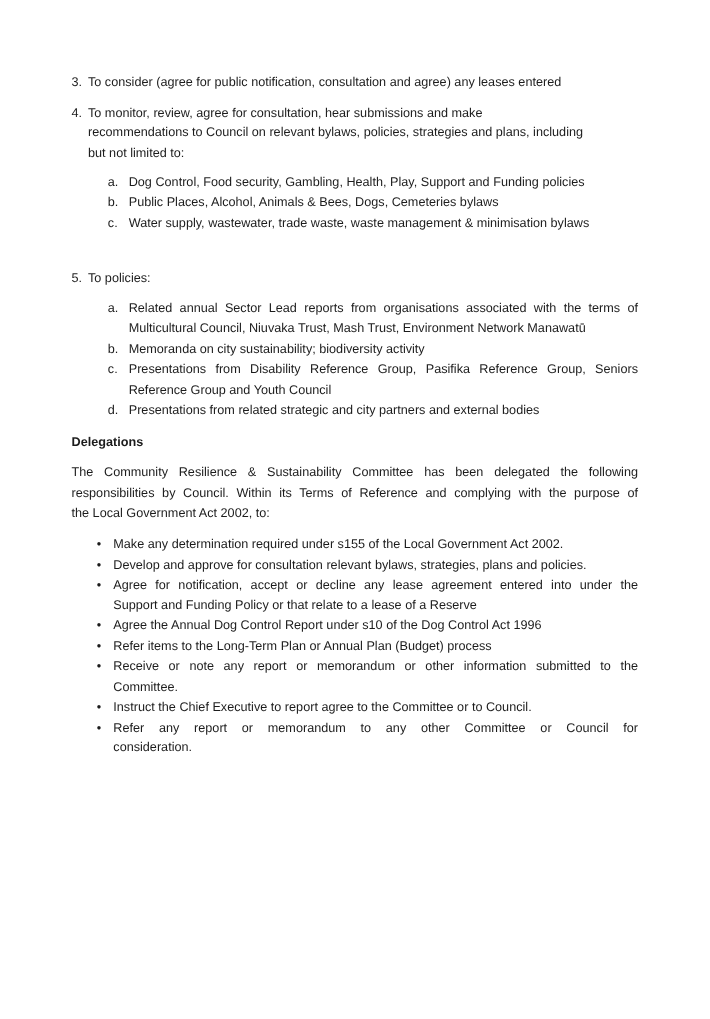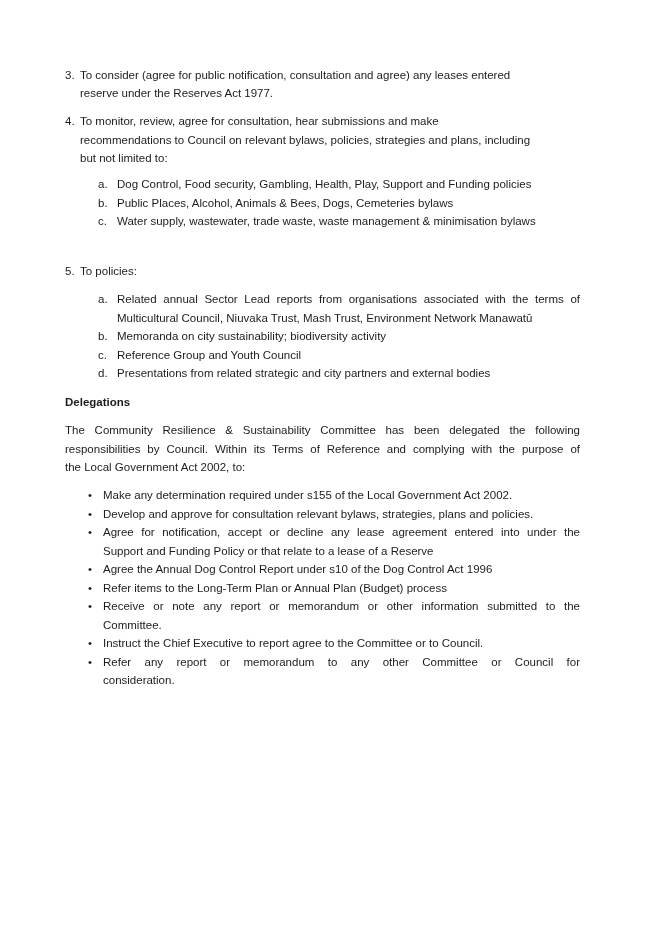--- a/index.html
+++ b/index.html
@@ -33,21 +33,20 @@
   .mb31 { margin-bottom: 31.5px; }
 </style>
 </head>
 <body>
 
 <div class="page">
 
   <div class="li l1 mb9">
     <span class="mk">3.</span>
     <div class="ln">To consider (agree for public notification, consultation and agree) any leases entered</div>
-    <div class="ln">reserve under the Reserves Act 1977.</div>
   </div>
 
   <div class="li l1 mb7">
     <span class="mk">4.</span>
     <div class="ln">To monitor, review, agree for consultation, hear submissions and make</div>
     <div class="ln">recommendations to Council on relevant bylaws, policies, strategies and plans, including</div>
     <div class="ln">but not limited to:</div>
   </div>
 
   <div class="li l2">
@@ -72,20 +71,21 @@
     <span class="mk">a.</span>
     <div class="ln jl">Related annual Sector Lead reports from organisations associated with the terms of</div>
     <div class="ln">Multicultural Council, Niuvaka Trust, Mash Trust, Environment Network Manawatū</div>
   </div>
   <div class="li l2">
     <span class="mk">b.</span>
     <div class="ln">Memoranda on city sustainability; biodiversity activity</div>
   </div>
   <div class="li l2">
     <span class="mk">c.</span>
+    <div class="ln jl">Presentations from Disability Reference Group, Pasifika Reference Group, Seniors</div>
     <div class="ln">Reference Group and Youth Council</div>
   </div>
   <div class="li l2 mb10">
     <span class="mk">d.</span>
     <div class="ln">Presentations from related strategic and city partners and external bodies</div>
   </div>
 
   <div class="hd mb9">Delegations</div>
 
   <div class="mb9">

